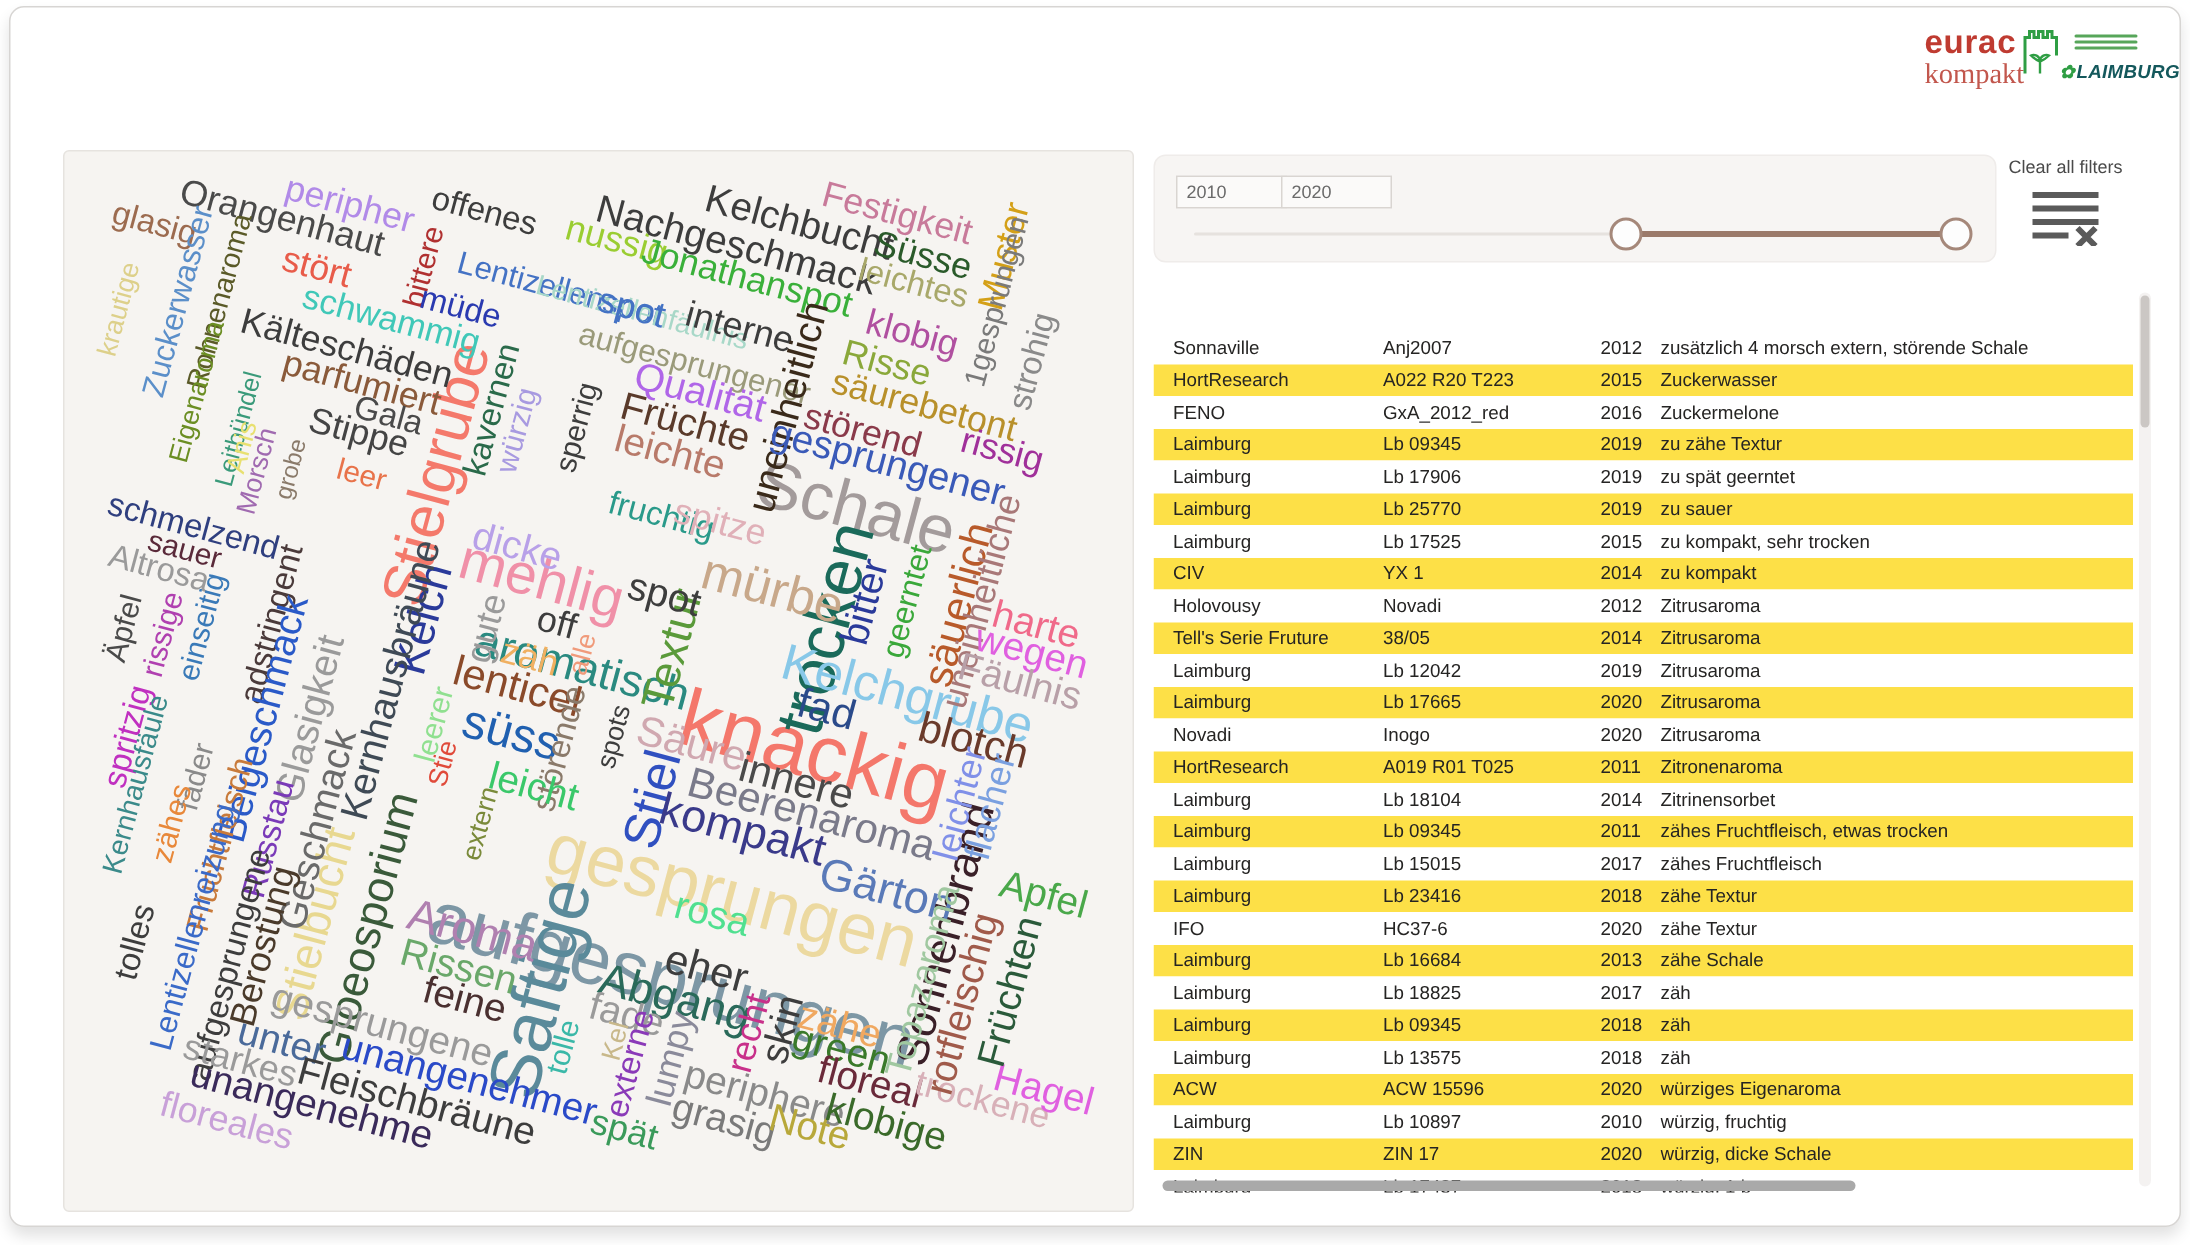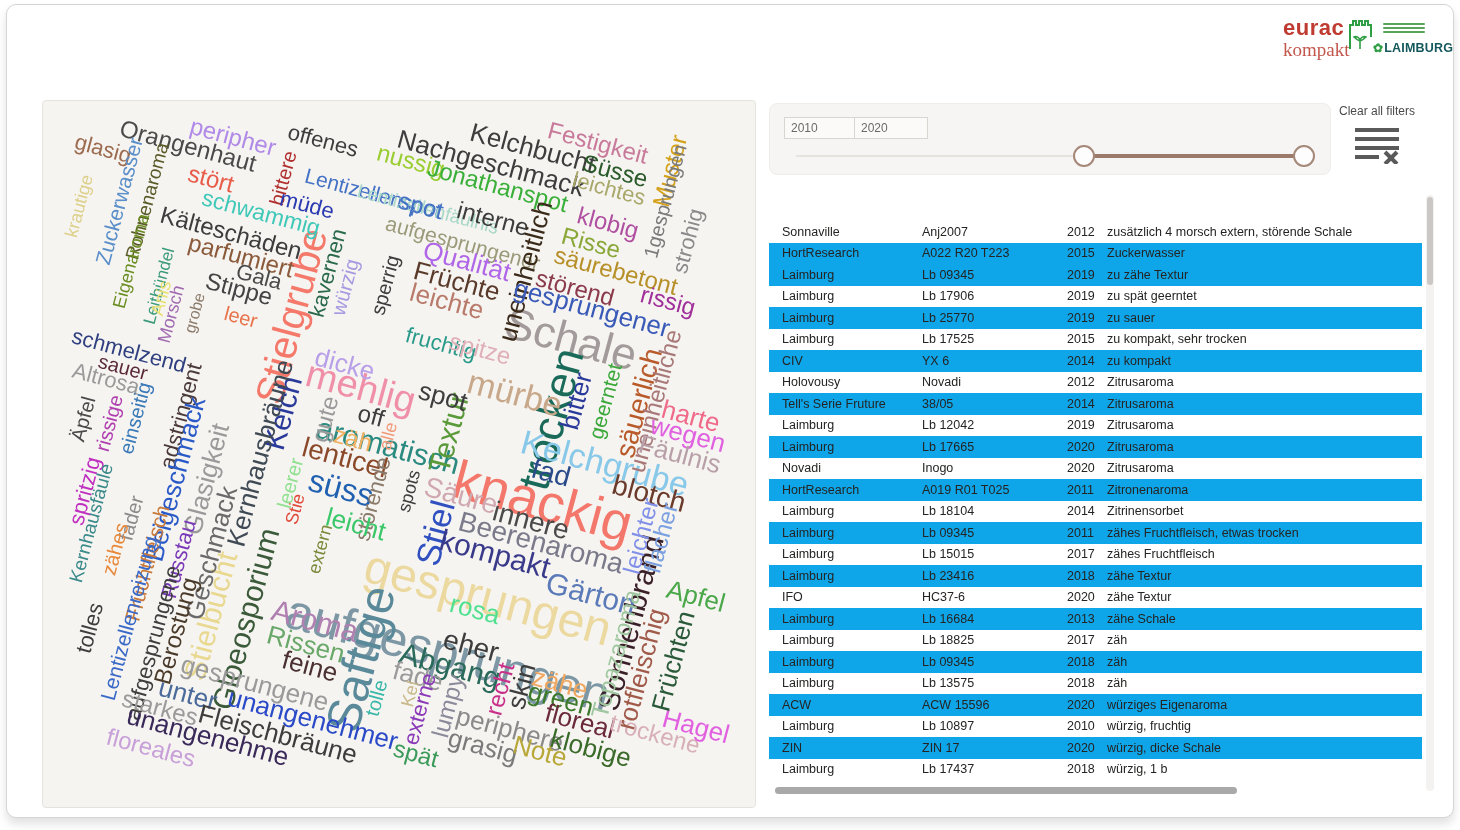--- a/index.html
+++ b/index.html
@@ -6,21 +6,21 @@
   #stage{position:relative;width:1460px;height:830px;background:#ffffff;overflow:hidden;}
   #page-card{position:absolute;left:6px;top:4px;width:1446px;height:812px;background:#ffffff;
     border:1px solid #d7d5d3;border-radius:10px;box-shadow:0 6px 10px rgba(0,0,0,.12);}
   
   #page-title{position:absolute;left:40px;top:36px;font-size:22px;font-weight:bold;
     color:#606060;letter-spacing:.5px;}
   
   #eurac-logo{position:absolute;left:1276px;top:12px;line-height:1;}
   #eurac-line1{font-weight:bold;font-size:22px;color:#bf3b31;letter-spacing:.5px;}
   #eurac-line2{font-family:"Liberation Serif",serif;font-size:19px;color:#c2574d;margin-top:1px;}
-  #laimburg-logo{position:absolute;left:1340px;top:10px;width:80px;height:48px;}
+  #laimburg-logo{position:absolute;left:1340px;top:10px;width:80px;height:48px;font-style:italic;}
   #laimburg-castle{position:absolute;left:0;top:2px;}
   #laimburg-tiny{position:absolute;left:36px;top:6px;width:42px;}
   #laimburg-tiny div{height:2px;background:#57a65a;margin:2px 0;border-radius:1px;}
   #laimburg-text{position:absolute;left:26px;top:26px;font-size:12.5px;font-weight:bold;color:#14585c;letter-spacing:.2px;}
   #laimburg-leaf{color:#2f9e44;font-size:12px;margin-right:1px;}
   
   #cloud-panel{position:absolute;left:35px;top:95px;width:712px;height:706px;background:#f6f4f1;
     border:1px solid #e6e3df;border-radius:4px;overflow:hidden;}
   .cw{position:absolute;white-space:nowrap;line-height:1;cursor:pointer;}
   
@@ -41,21 +41,21 @@
   #clear-filters-icon{margin-top:8px;}
   
   #table-panel{position:absolute;left:762px;top:186px;width:666px;height:604px;background:#ffffff;overflow:hidden;}
   #thead{display:grid;grid-template-columns:140px 145px 40px 1fr;height:30px;background:#dbc9c2;
     padding-left:13px;box-sizing:border-box;align-items:center;font-size:13px;font-weight:bold;color:#252423;}
   .th{position:relative;height:100%;display:flex;align-items:center;}
   #sort-arrow{position:absolute;left:1px;top:19px;font-size:8px;color:#252423;line-height:1;}
   #tbody{position:absolute;left:0;top:30px;right:13px;bottom:0;overflow:hidden;}
   .tr{display:grid;grid-template-columns:140px 145px 40px 1fr;height:21.5px;align-items:center;
     padding-left:13px;box-sizing:border-box;font-size:12.5px;color:#252423;background:#ffffff;cursor:pointer;}
-  .tr.alt{background:#0ea5e9;}
+  .tr.alt{background:#fde047;}
   .td{white-space:nowrap;overflow:hidden;}
   
   #v-scroll{position:absolute;left:1419px;top:190px;width:8px;height:596px;background:#f4f2f1;border-radius:4px;}
   #v-thumb{position:absolute;left:1px;top:2px;width:6px;height:88px;background:#cbc7c4;border-radius:3px;cursor:pointer;}
   #h-scroll{position:absolute;left:766px;top:781px;width:648px;height:8px;}
   #h-thumb{position:absolute;left:2px;top:1px;width:462px;height:7px;background:#a9a9a9;border-radius:4px;cursor:pointer;}
 </style>
 </head>
 <body>
 
@@ -265,20 +265,26 @@
             <span class="td">Anj2007</span>
             <span class="td">2012</span>
             <span class="td">zusätzlich 4 morsch extern, störende Schale</span>
           </div>
           <div class="tr alt">
             <span class="td">HortResearch</span>
             <span class="td">A022 R20 T223</span>
             <span class="td">2015</span>
             <span class="td">Zuckerwasser</span>
           </div>
+          <div class="tr">
+            <span class="td">FENO</span>
+            <span class="td">GxA_2012_red</span>
+            <span class="td">2016</span>
+            <span class="td">Zuckermelone</span>
+          </div>
           <div class="tr alt">
             <span class="td">Laimburg</span>
             <span class="td">Lb 09345</span>
             <span class="td">2019</span>
             <span class="td">zu zähe Textur</span>
           </div>
           <div class="tr">
             <span class="td">Laimburg</span>
             <span class="td">Lb 17906</span>
             <span class="td">2019</span>
@@ -291,21 +297,21 @@
             <span class="td">zu sauer</span>
           </div>
           <div class="tr">
             <span class="td">Laimburg</span>
             <span class="td">Lb 17525</span>
             <span class="td">2015</span>
             <span class="td">zu kompakt, sehr trocken</span>
           </div>
           <div class="tr alt">
             <span class="td">CIV</span>
-            <span class="td">YX 6</span>
+            <span class="td">YX 1</span>
             <span class="td">2014</span>
             <span class="td">zu kompakt</span>
           </div>
           <div class="tr">
             <span class="td">Holovousy</span>
             <span class="td">Novadi</span>
             <span class="td">2012</span>
             <span class="td">Zitrusaroma</span>
           </div>
           <div class="tr alt">

